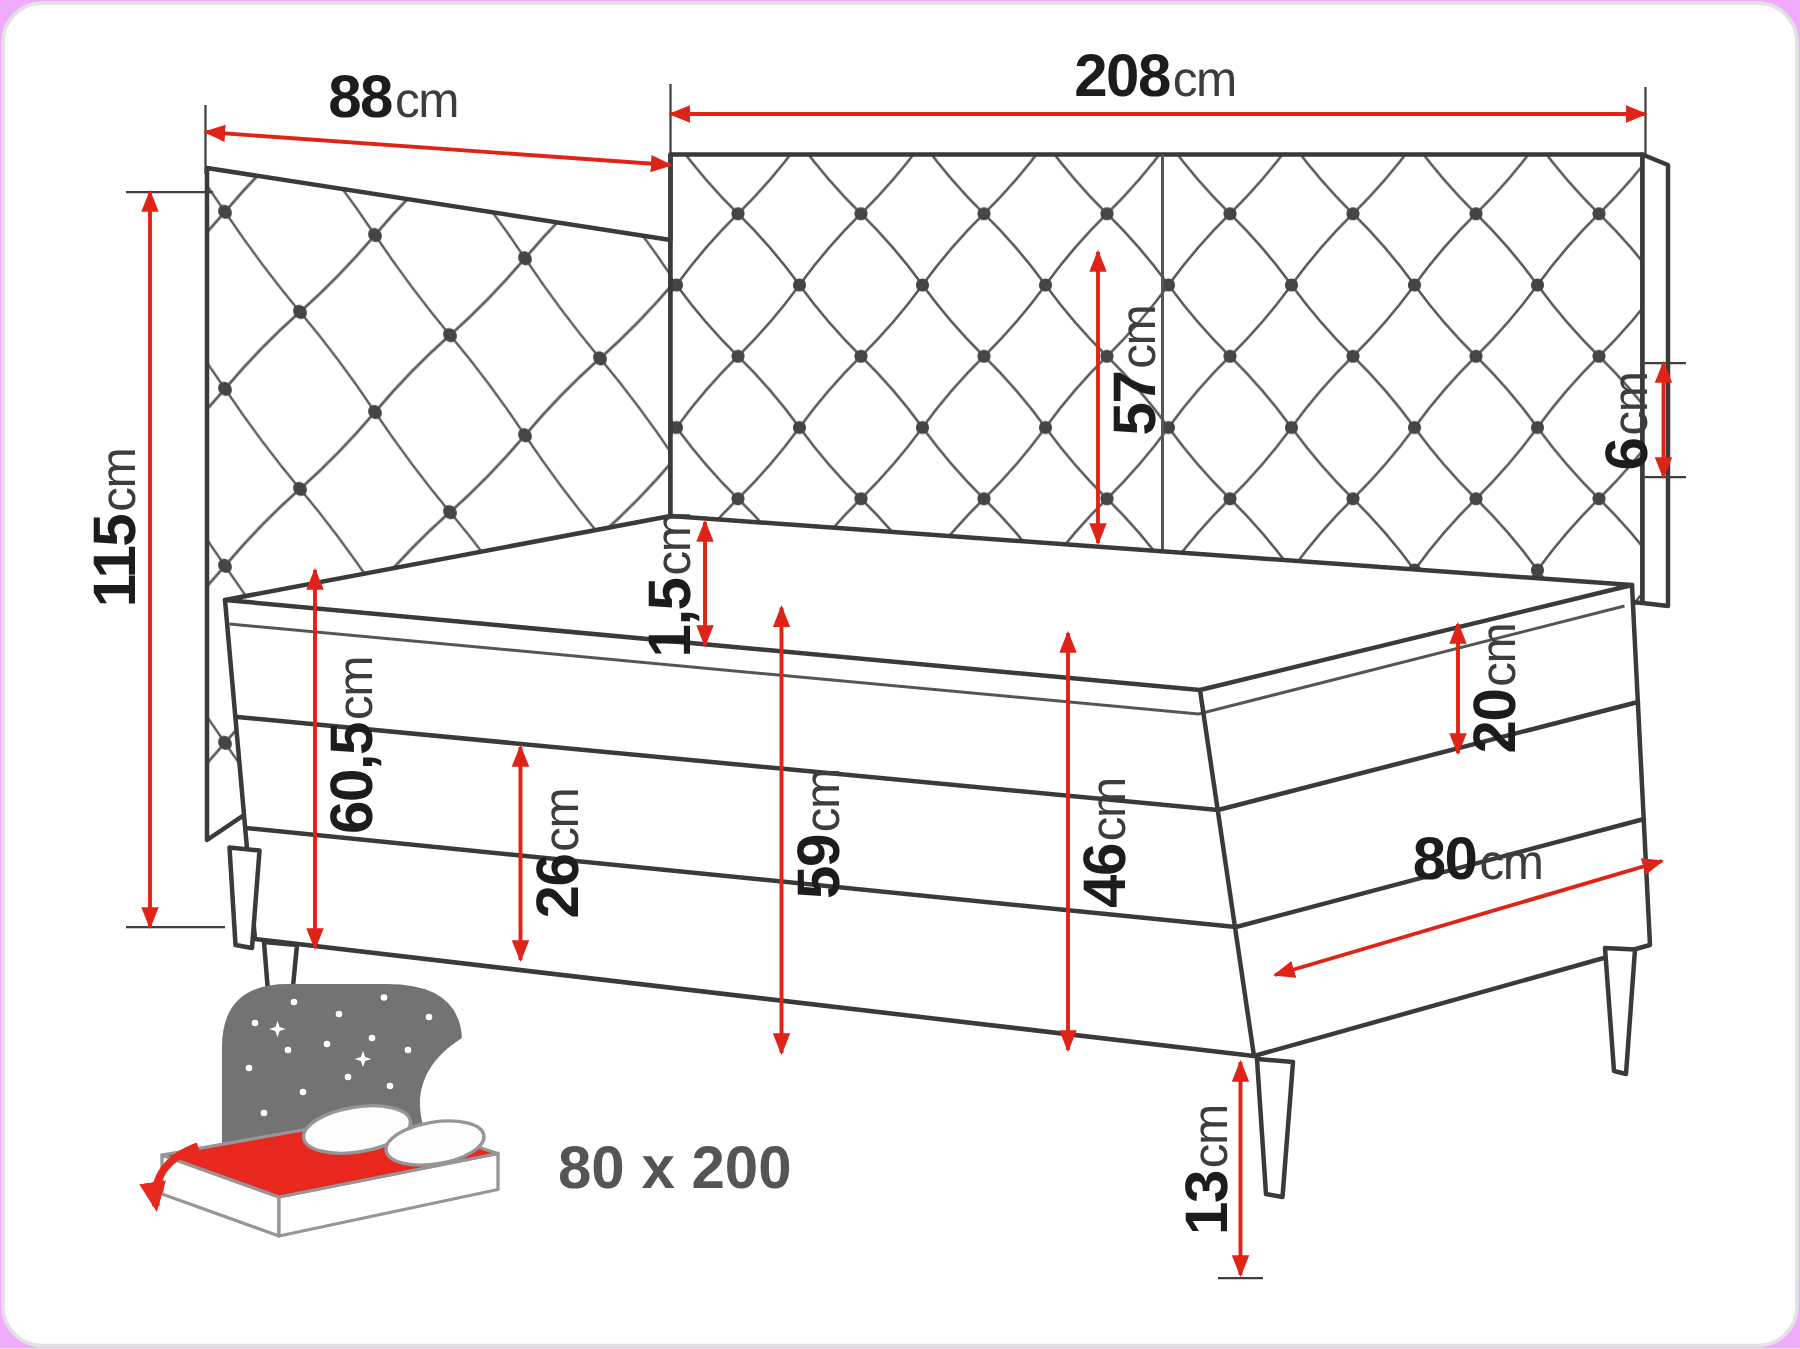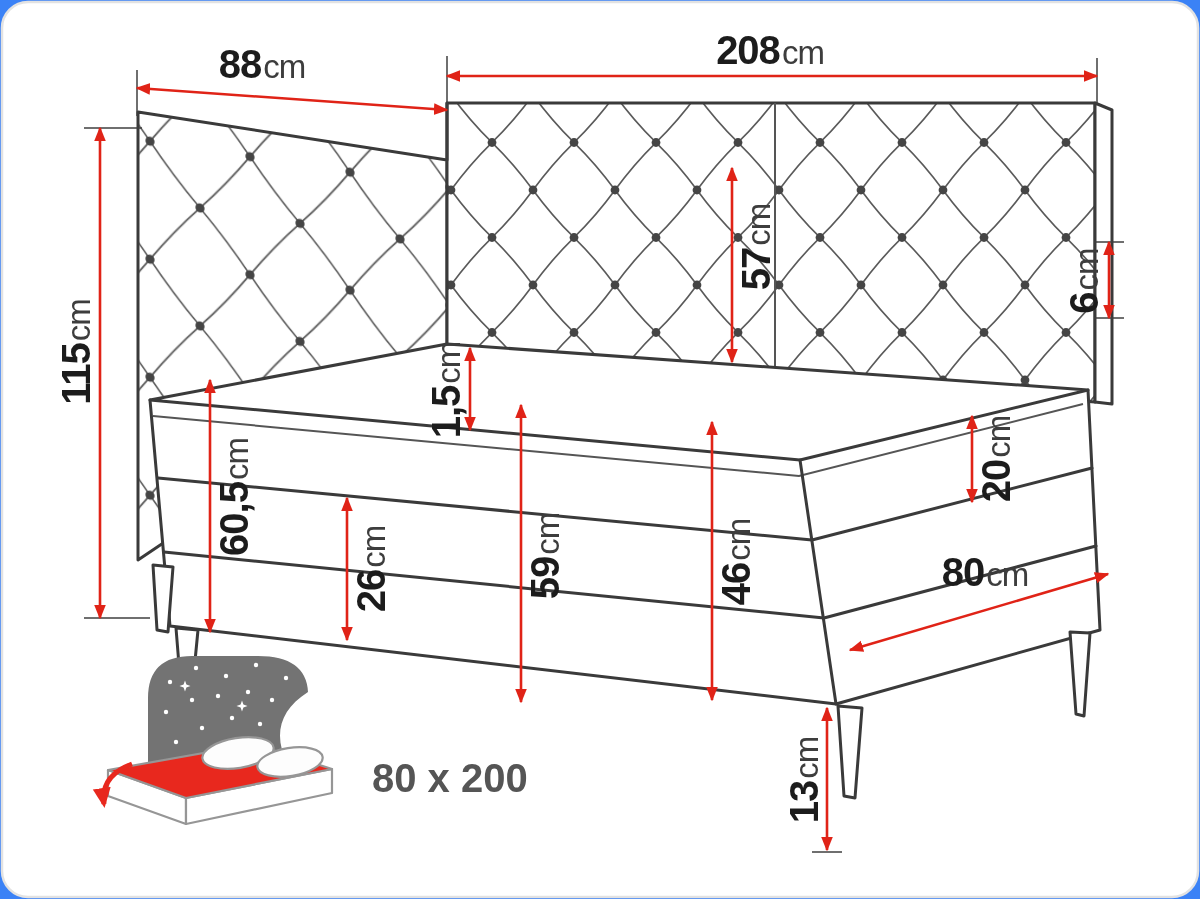--- a/index.html
+++ b/index.html
@@ -1,16 +1,16 @@
 <!DOCTYPE html>
 <html><head>
 <meta charset="utf-8">
 <style>
   html,body{margin:0;padding:0;background:#fff;}
-  .canvas{width:1200px;height:899px;position:relative;background:#3b82f6;overflow:hidden;}
+  .canvas{width:1200px;height:899px;position:relative;background:#f0abfc;overflow:hidden;}
   svg{display:block;}
   .num{font-family:"Liberation Sans",sans-serif;font-weight:700;font-size:40px;fill:#1c1c1c;letter-spacing:-1px;}
   .unit{font-family:"Liberation Sans",sans-serif;font-weight:400;font-size:33px;fill:#3d3d3d;letter-spacing:-1px;}
   .badge{font-family:"Liberation Sans",sans-serif;font-weight:700;font-size:40px;fill:#555;letter-spacing:0px;}
   .outline{stroke:#3a3a3a;stroke-width:3;stroke-linejoin:round;stroke-linecap:round;fill:none;}
   .fillwhite{fill:#ffffff;}
   .dim{stroke:#e02317;stroke-width:2.6;fill:none;}
   .tick{stroke:#3f3f3f;stroke-width:1.5;}
   .seam{stroke:#555;stroke-width:2;fill:none;}
   .iconline{stroke:#969696;stroke-width:2.2;stroke-linejoin:round;}

